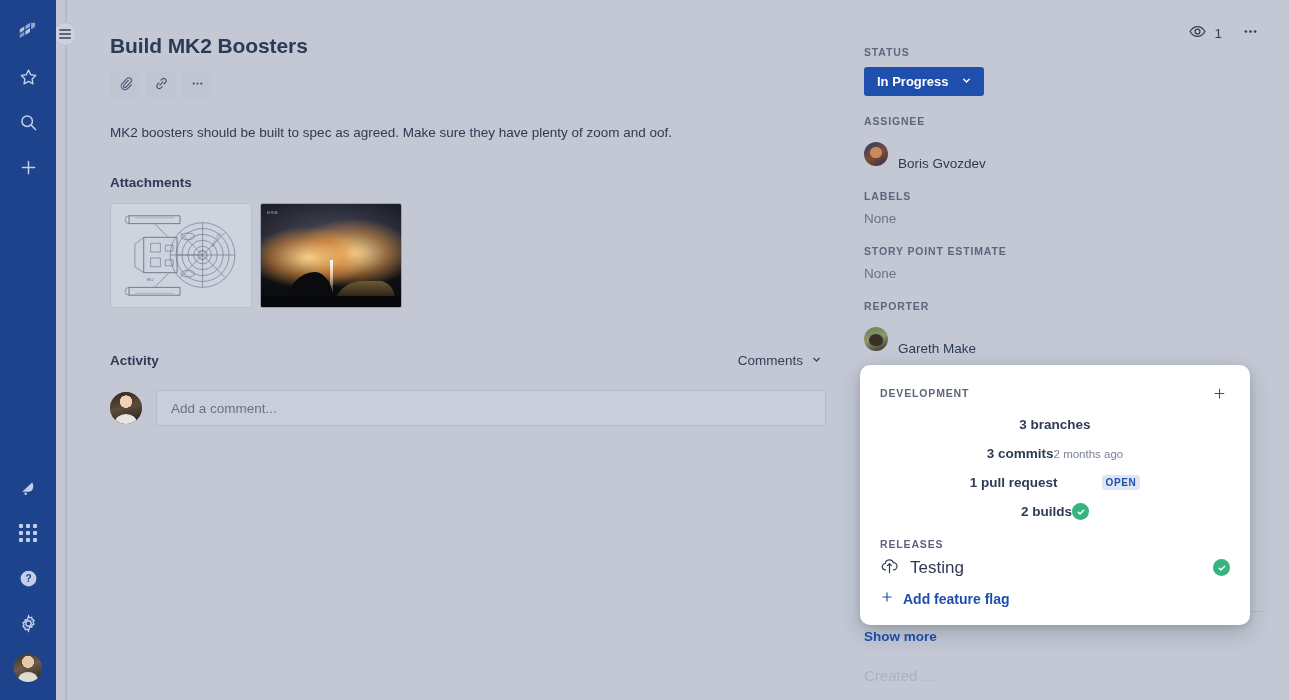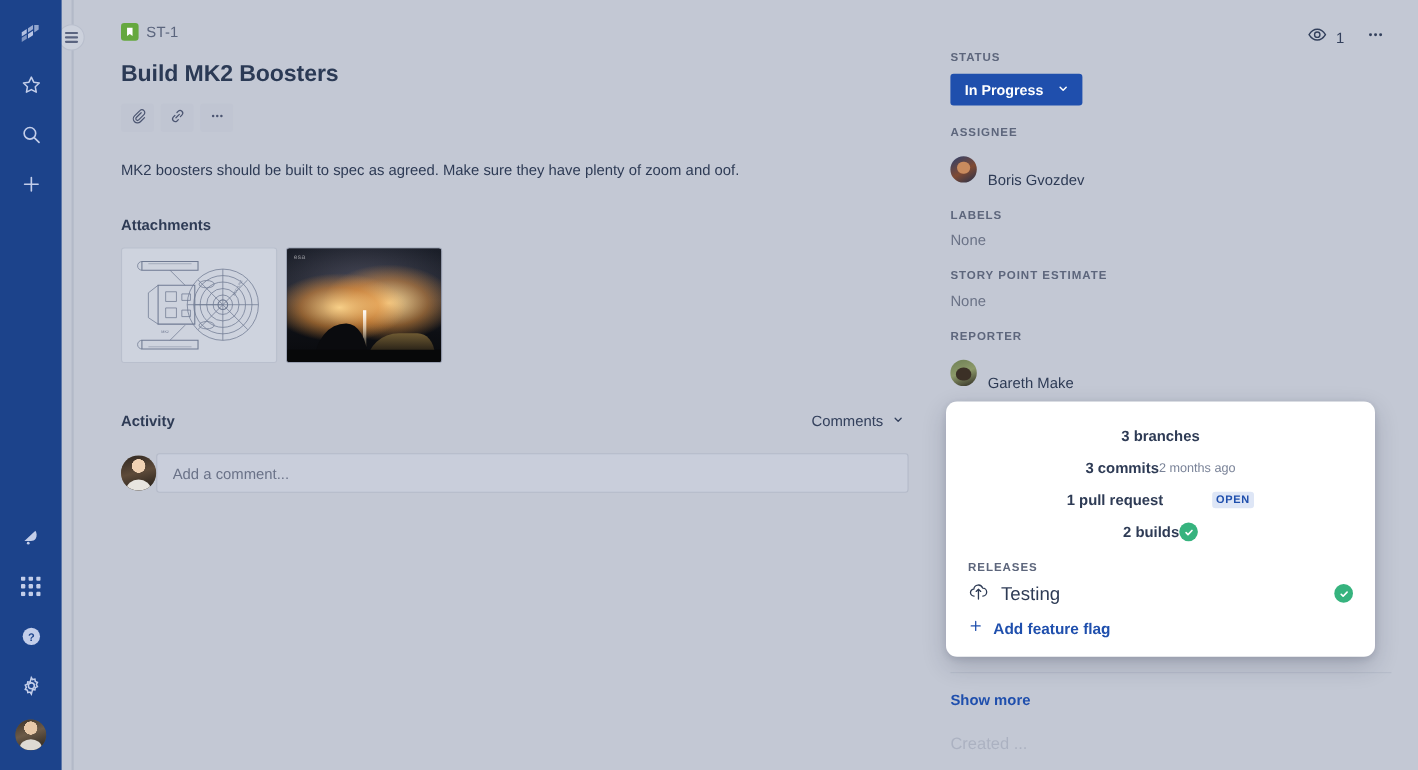--- a/index.html
+++ b/index.html
@@ -213,21 +213,21 @@
     margin-top: 43px;
   }
   .activity-head .sec-heading { margin-top: 0; }
   .comments-toggle {
     display: flex; align-items: center; gap: 8px;
     font-size: 13.5px; color: #33405c;
     cursor: pointer;
     padding: 2px 4px; border-radius: 3px;
   }
 
-  .comment-row { display: flex; align-items: center; gap: 0; margin-top: 20px; }
+  .comment-row { display: flex; align-items: center; gap: 14px; margin-top: 20px; }
   .cm-avatar {
     width: 32px; height: 32px; border-radius: 50%;
     overflow: hidden; flex: 0 0 32px; position: relative;
     background: #8a8276;
   }
   .cm-avatar .f-hair {
     position: absolute; inset: 0;
     background: radial-gradient(circle at 50% 30%, #f0d2b4 0 22%, rgba(0,0,0,0) 23%),
                 linear-gradient(165deg, #2e2620 0%, #5e4b3a 48%, #1e1a16 100%);
   }
@@ -494,28 +494,20 @@
           <i></i>
           <i></i>
         </span>
     </div>
   </div>
 
   <div class="content">
 
     <div class="col-left">
 
-      <div class="crumb-row">
-        <span class="story-icon">
-          <svg width="10" height="10" viewBox="0 0 12 12" fill="#ffffff">
-            <path d="M3 1.6h6v8.8L6 8.2 3 10.4z"></path>
-          </svg>
-        </span>
-        <span class="crumb-text">ST-1</span>
-      </div>
 
       <h1 class="issue-title">Build MK2 Boosters</h1>
 
       <div class="action-row">
         <button class="act-btn">
           <span>
             <svg width="15" height="15" viewBox="0 0 24 24" fill="none" stroke="#4c5672" stroke-width="1.8" stroke-linecap="round">
               <path d="M16.5 7.2l-7 7a2.4 2.4 0 003.4 3.4l7.3-7.3a4.2 4.2 0 10-5.9-5.9l-7.4 7.4a6 6 0 008.5 8.5l6-6"></path>
             </svg>
           </span>
@@ -679,20 +671,28 @@
               <circle cx="12" cy="12" r="1.9"></circle>
               <circle cx="18.5" cy="12" r="1.9"></circle>
           </svg>
         </span>
       </div>
     </div>
   </div>
 
   <div class="dev-card">
 
+    <div class="dev-head">
+      <span class="field-label">Development</span>
+      <span class="plus-btn">
+        <svg width="15" height="15" viewBox="0 0 24 24" fill="none" stroke="#42526e" stroke-width="1.7" stroke-linecap="round">
+          <path d="M12 5v14M5 12h14"></path>
+        </svg>
+      </span>
+    </div>
 
     <div class="dev-row">
       <span class="dev-link">3 branches</span>
     </div>
 
     <div class="dev-row">
       <span class="dev-link">3 commits</span>
       <span class="dev-meta">2 months ago</span>
     </div>
 

